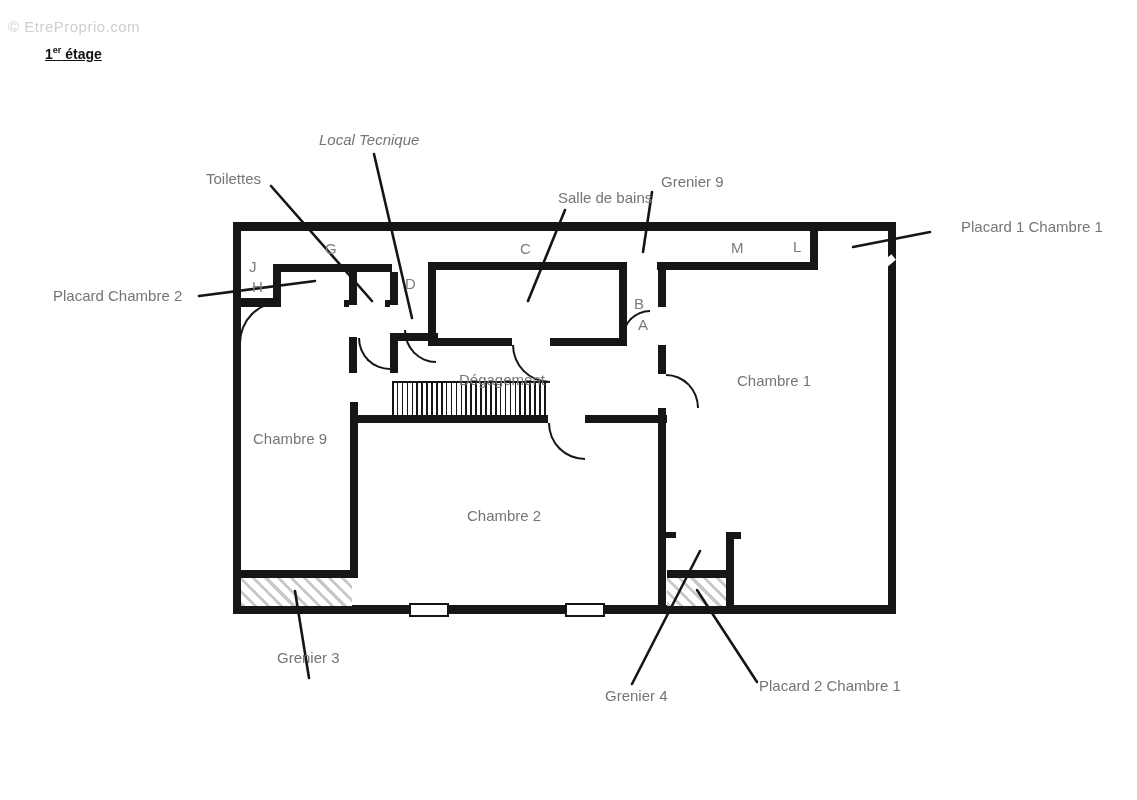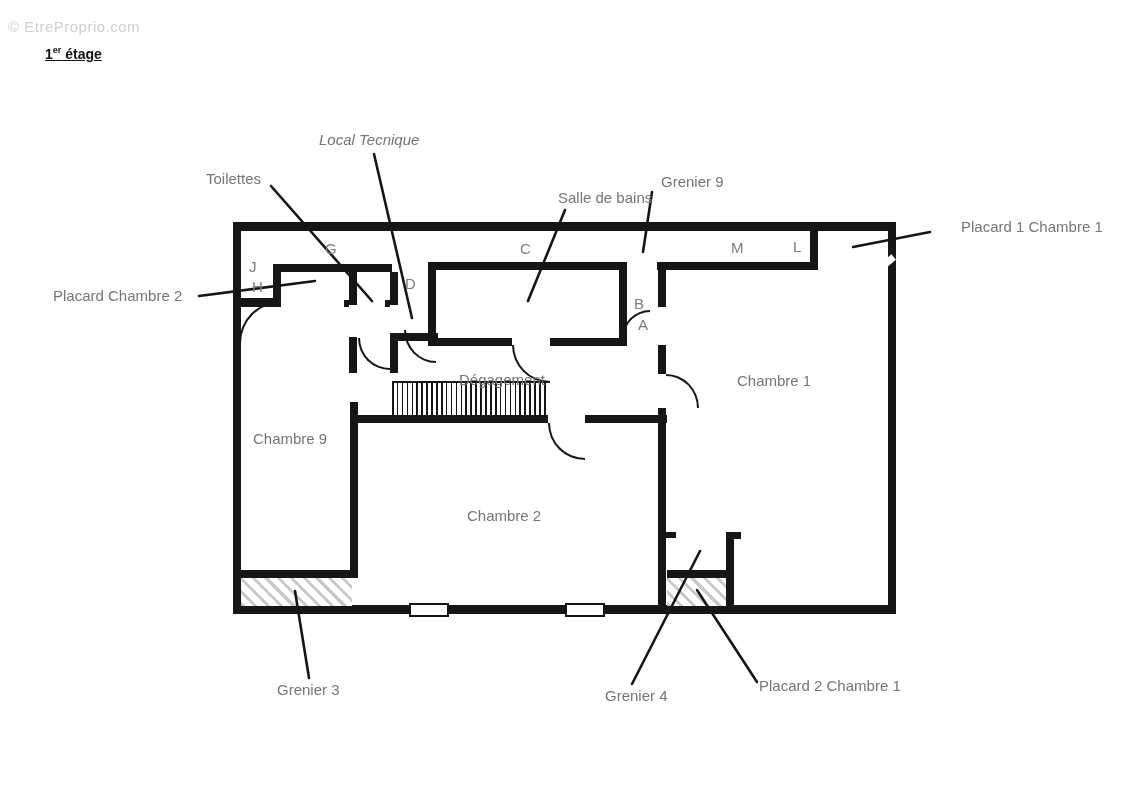--- a/index.html
+++ b/index.html
@@ -90,21 +90,21 @@
       <div class="room-label lbl-layer" style="left: 253px; top: 430px;">Chambre 9</div>
       <div class="room-label lbl-layer" style="left: 467px; top: 507px;">Chambre 2</div>
       <div class="room-label lbl-layer" style="left: 737px; top: 372px;">Chambre 1</div>
       <div class="room-label lbl-layer" style="left: 459px; top: 371px;">Dégagement</div>
       <div class="callout lbl-layer" style="left: 319px; top: 131px; font-style: italic;">Local Tecnique</div>
       <div class="callout lbl-layer" style="left: 206px; top: 170px;">Toilettes</div>
       <div class="callout lbl-layer" style="left: 661px; top: 173px;">Grenier 9</div>
       <div class="callout lbl-layer" style="left: 558px; top: 189px;">Salle de bains</div>
       <div class="callout lbl-layer" style="left: 933px; top: 218px; margin-left: 28px;">Placard 1 Chambre 1</div>
       <div class="callout lbl-layer" style="left: 53px; top: 287px;">Placard Chambre 2</div>
-      <div class="callout lbl-layer" style="left: 277px; top: 681px;">Grenier 3</div>
+      <div class="callout lbl-layer" style="left: 277px; top: 649px;">Grenier 3</div>
       <div class="callout lbl-layer" style="left: 605px; top: 687px;">Grenier 4</div>
       <div class="callout lbl-layer" style="left: 759px; top: 677px;">Placard 2 Chambre 1</div>
       <div class="letter lbl-layer" style="left: 325px; top: 240px;">G</div>
       <div class="letter lbl-layer" style="left: 520px; top: 240px;">C</div>
       <div class="letter lbl-layer" style="left: 731px; top: 239px;">M</div>
       <div class="letter lbl-layer" style="left: 793px; top: 238px;">L</div>
       <div class="letter lbl-layer" style="left: 249px; top: 258px;">J</div>
       <div class="letter lbl-layer" style="left: 252px; top: 278px;">H</div>
       <div class="letter lbl-layer" style="left: 405px; top: 275px;">D</div>
       <div class="letter lbl-layer" style="left: 634px; top: 295px;">B</div>

